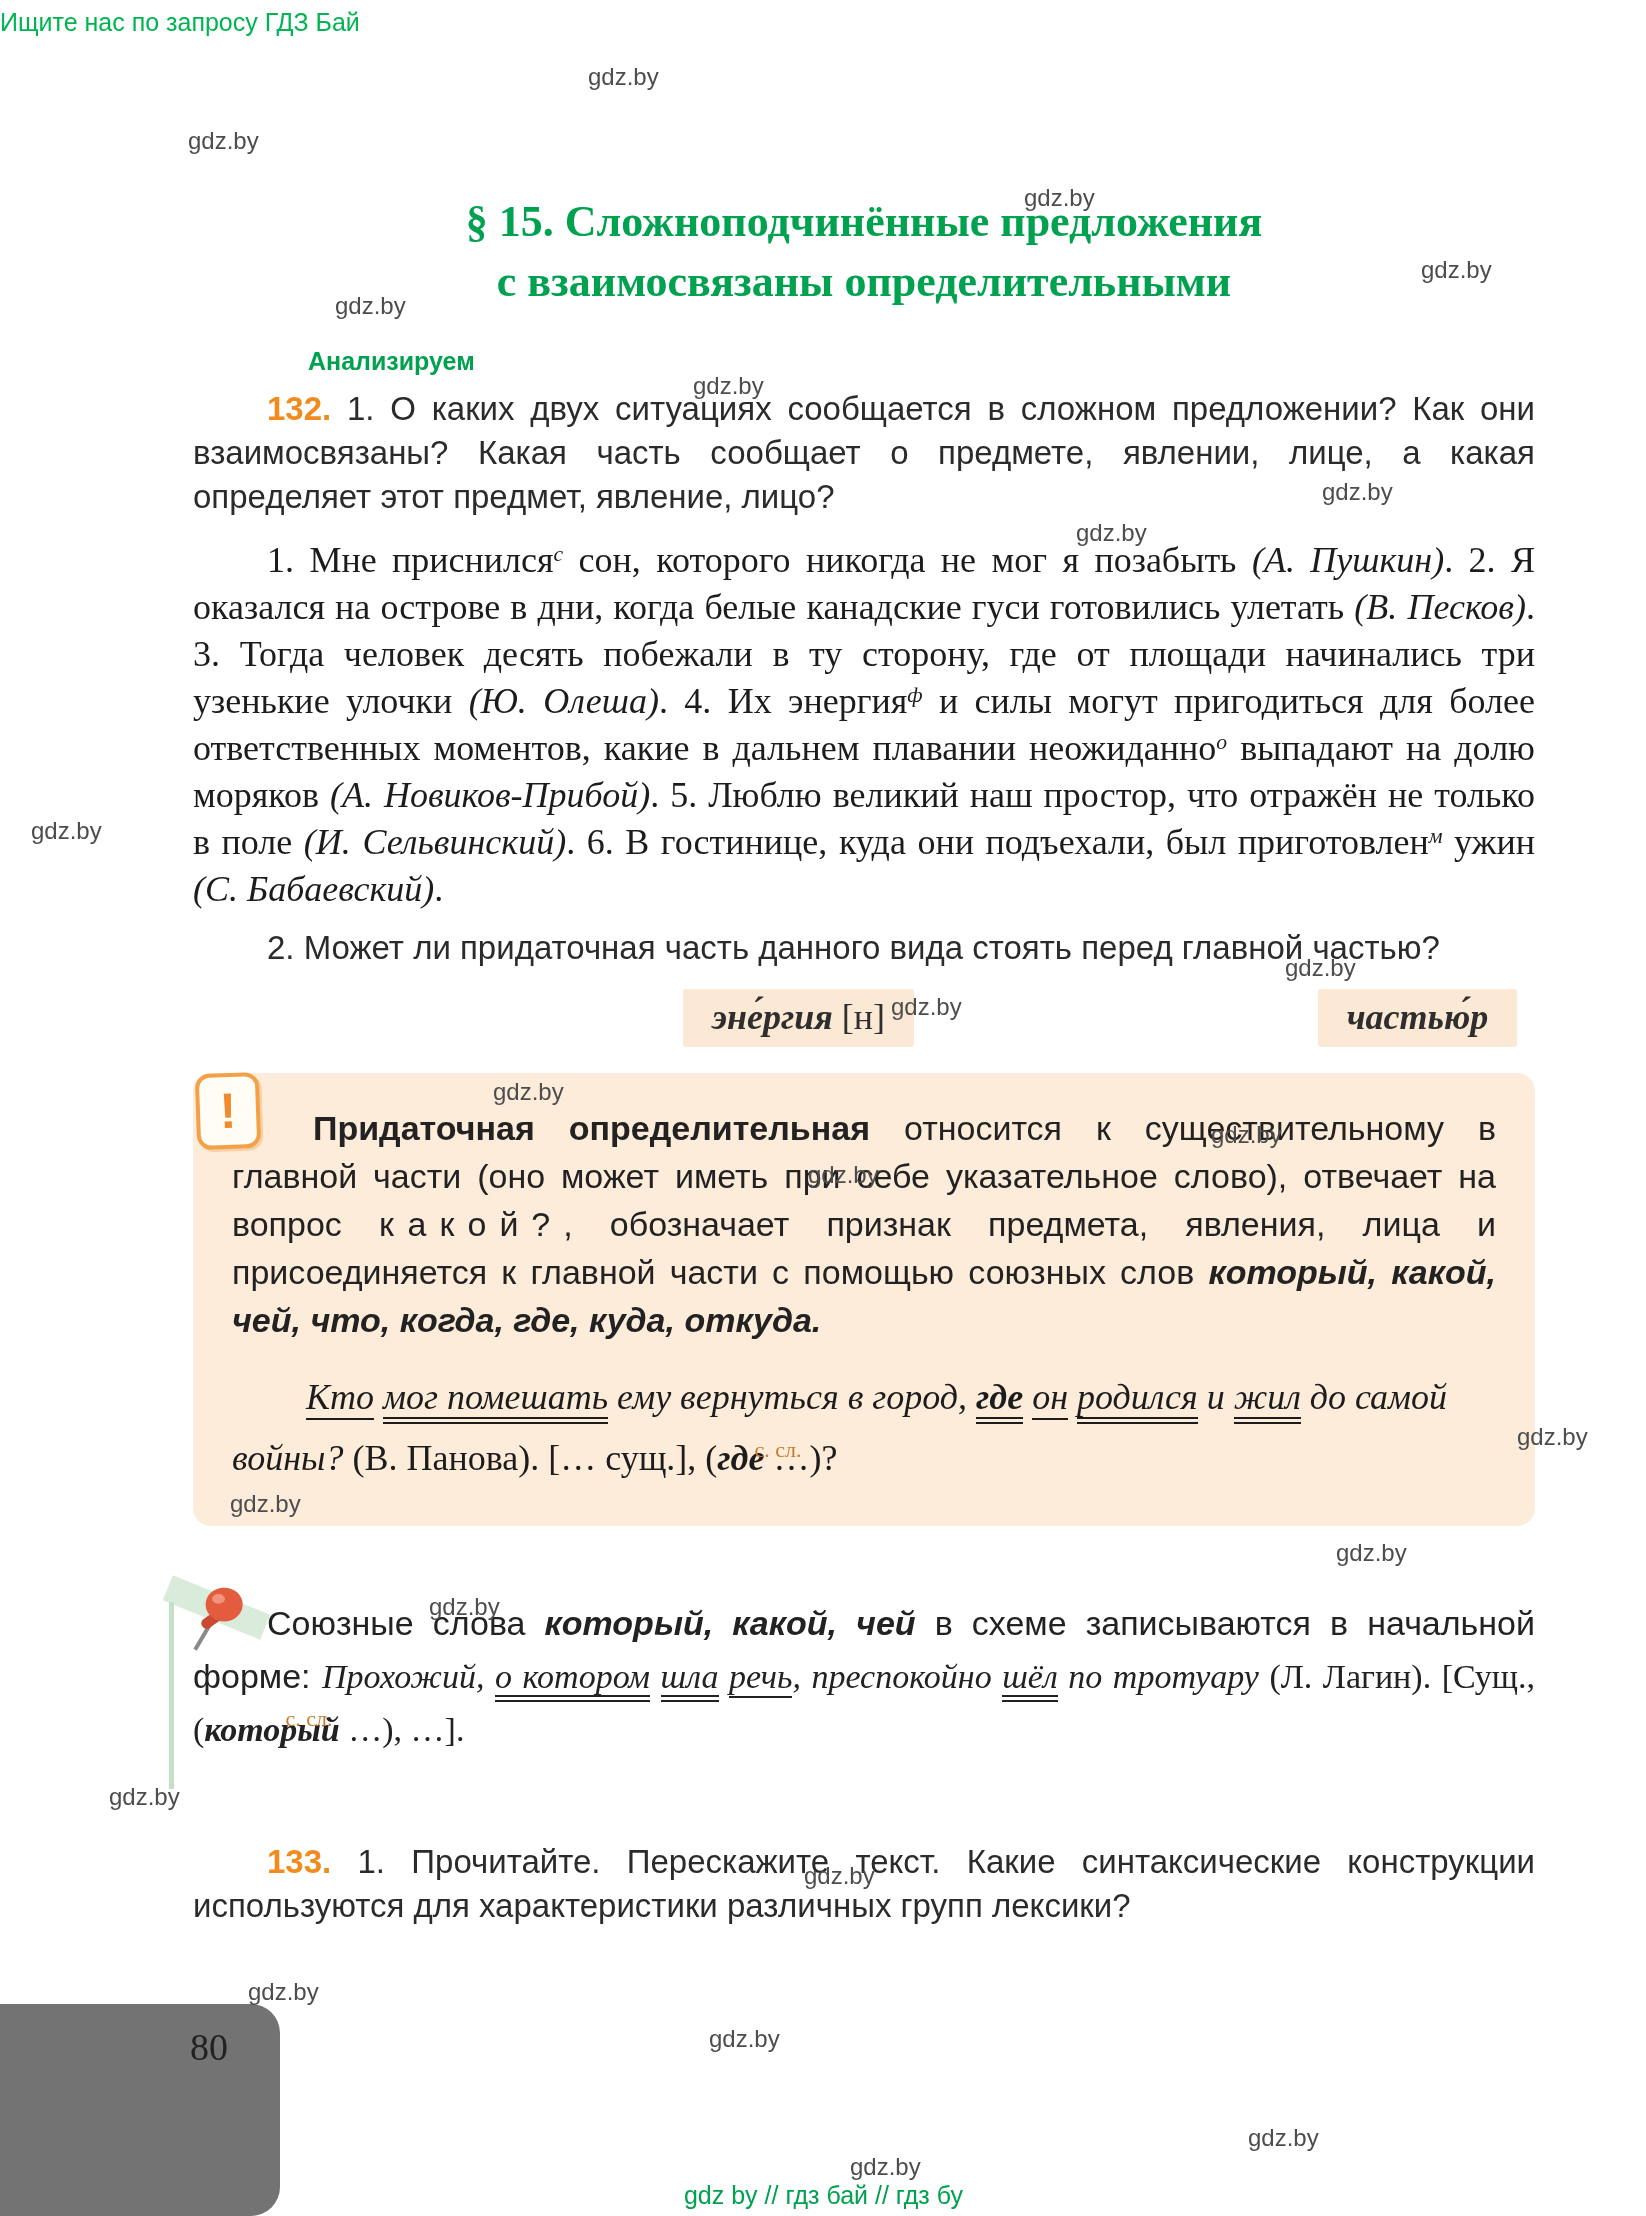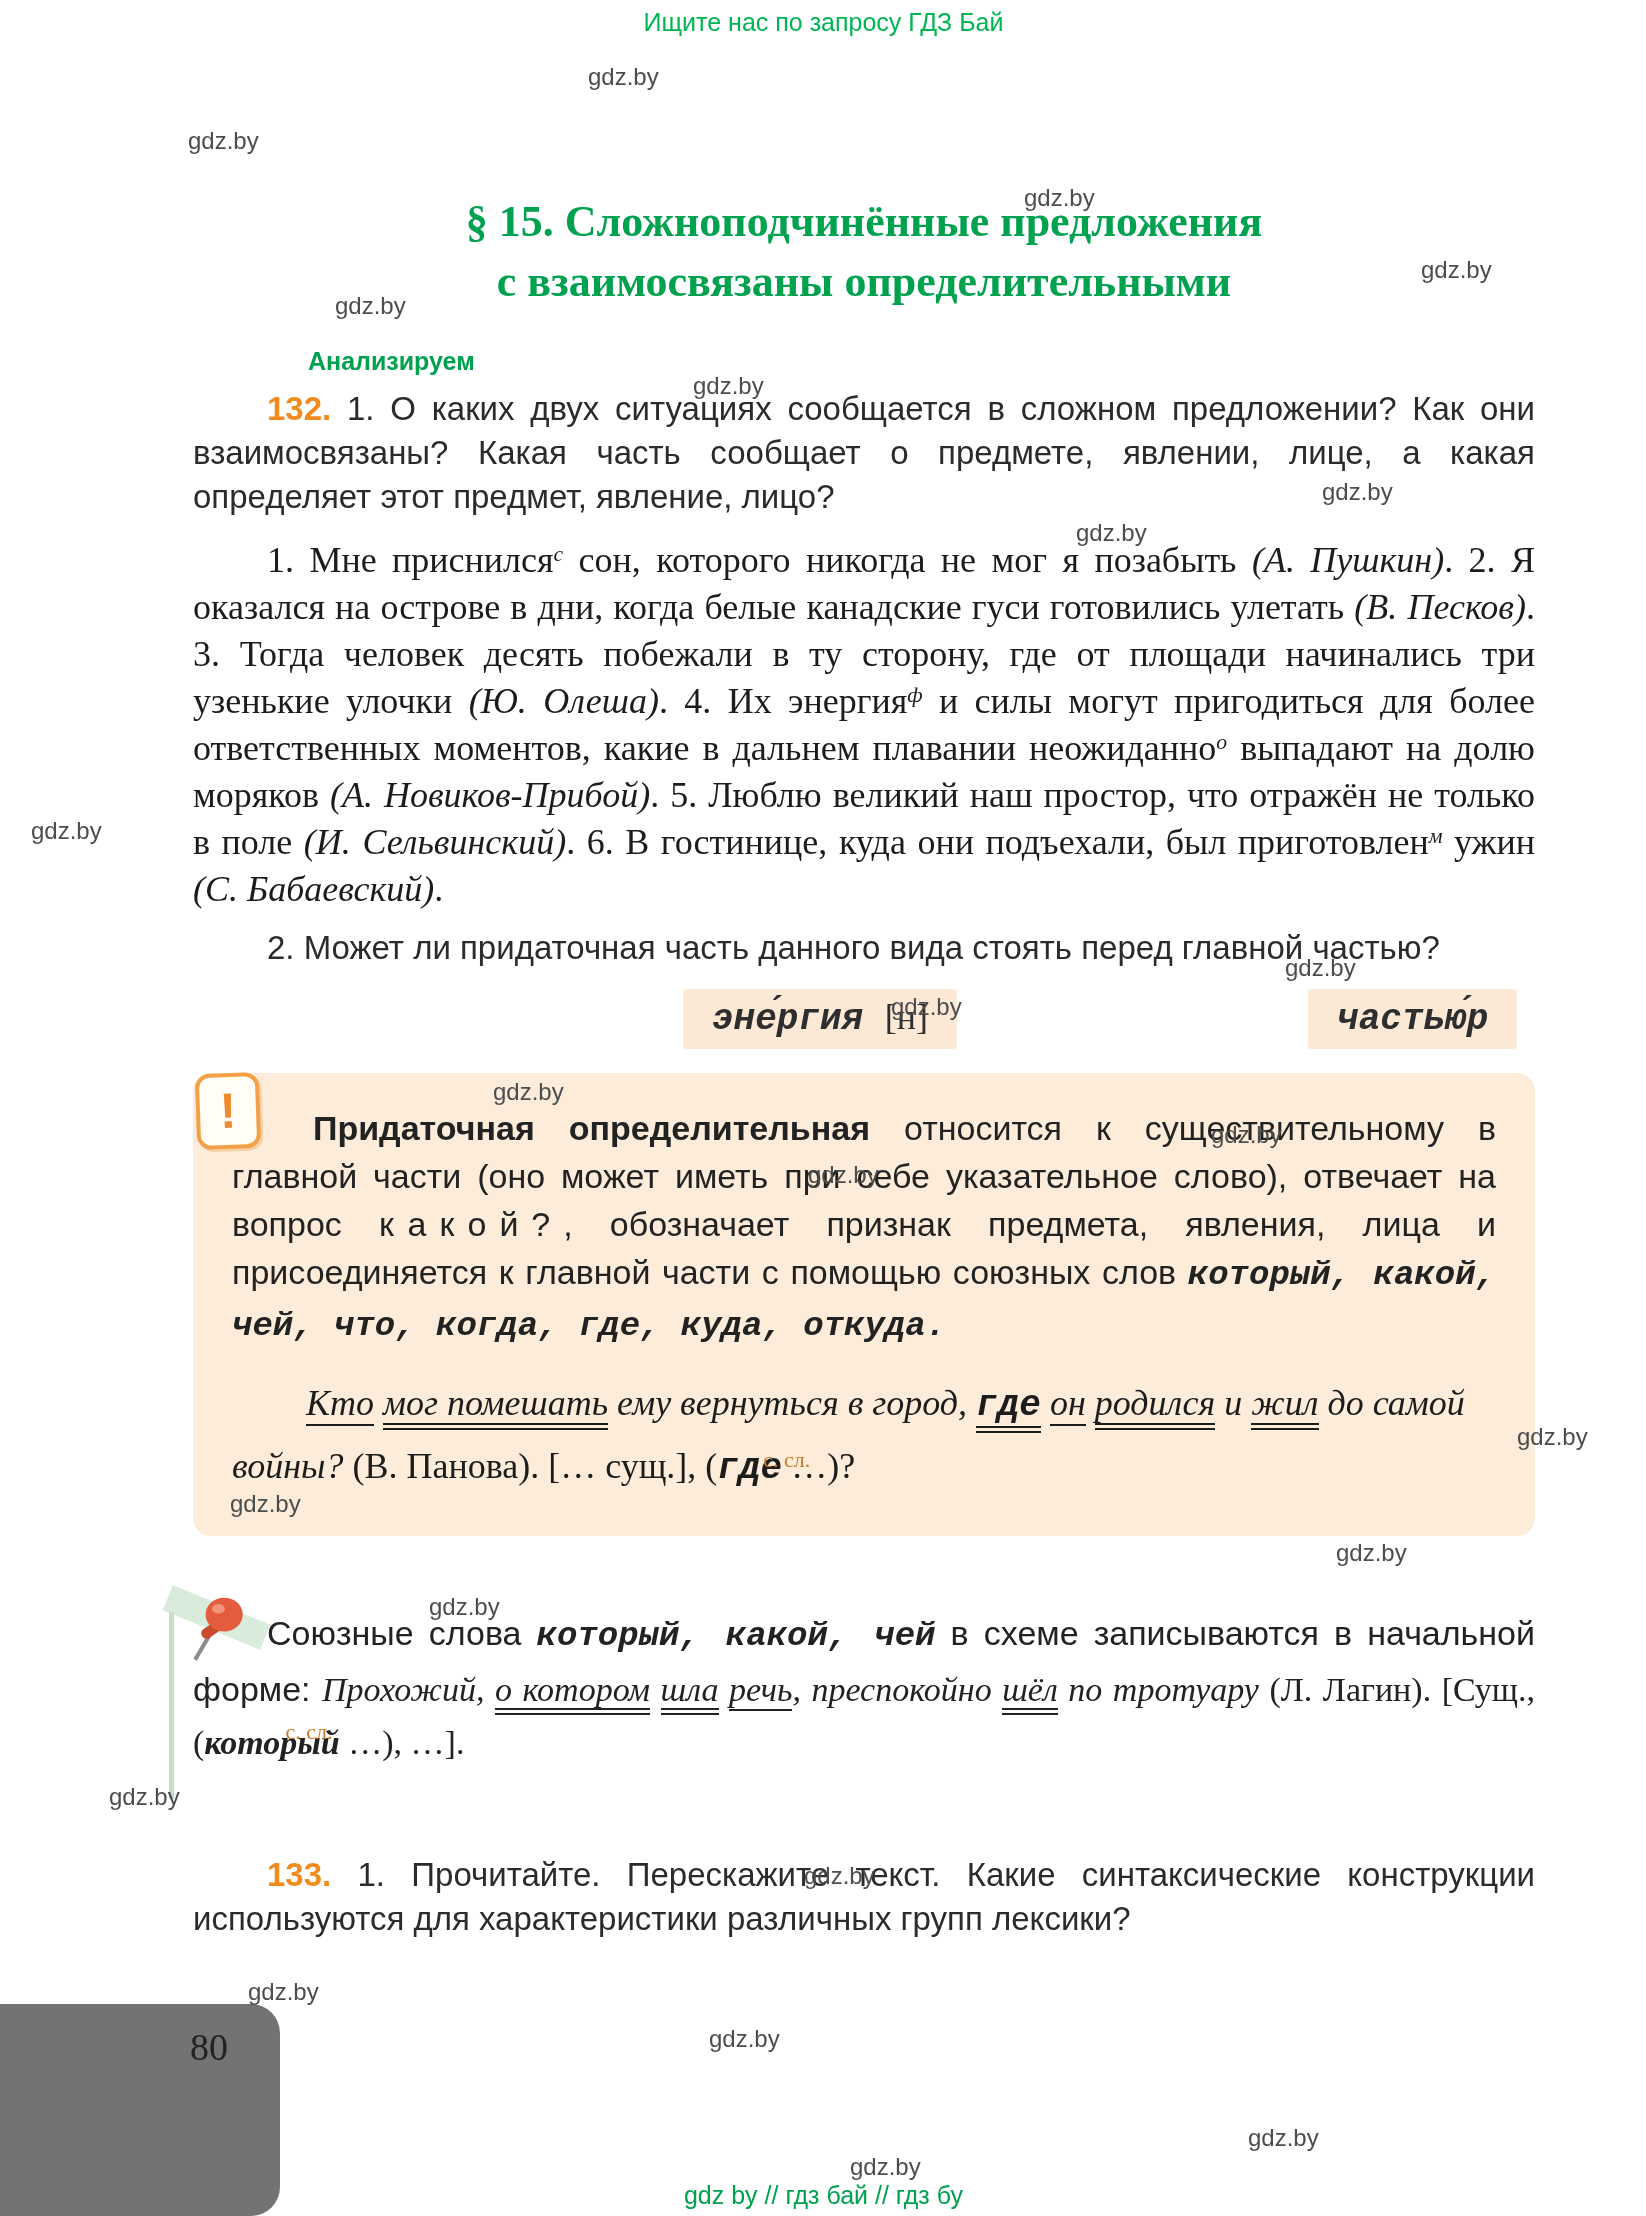--- a/index.html
+++ b/index.html
@@ -1,19 +1,19 @@
 <!DOCTYPE html>
 <html style="font-size:13px"><head>
 <meta charset="utf-8">
 <style>
   * { margin:0; padding:0; box-sizing:border-box; }
   html,body { background:#fff; }
   .page { width:1647px; height:2216px; position:relative; background:#ffffff; overflow:hidden;
           font-family:"Liberation Sans", sans-serif; color:#262626; }
-  .banner { position:absolute; top:8px; left:0; width:100%; text-align:center;
+  .banner { position:absolute; top:8px; left:0; width:100%; 
             color:#00b551; font-size:25px; z-index:6; }
   .footer { position:absolute; bottom:6.4px; left:0; width:100%; text-align:center;
             color:#00a14f; font-size:25px; z-index:6; }
   .wm { position:absolute; color:#4d4d4d; font-size:24px; white-space:nowrap; z-index:5; }
 
   .content { position:absolute; left:193px; top:0; width:1342px; z-index:2; }
 
   .title { margin-top:192px; text-align:center; font-family:"Liberation Serif", serif;
            font-weight:bold; color:#00a14f; font-size:44px; line-height:60px; }
   .analyze { margin-top:35px; margin-left:115px; color:#00a14f; font-weight:bold; font-size:25px; }
@@ -55,21 +55,21 @@
   .ex133 { margin-top:84px; }
 
   .pagenum-block { position:absolute; left:0; top:2004px; width:280px; height:212px;
                    background:#737373; border-radius:0 29px 29px 0; z-index:1; }
   .pagenum { font-family:"Liberation Serif", serif; font-size:38px; color:#222;
              text-align:right; padding:21px 52px 0 0; }
 
   
   .i { font-style:italic; }
   .b { font-weight:bold; }
-  .bi { font-weight:bold; font-style:italic;font-family:Liberation Mono, monospace; }
+  .bi { font-weight:bold; font-style:italic; }
   .ser { font-family:Liberation Serif, serif; }
   .sup { font-size:0.6em; line-height:0; position:relative; top:-0.5em; font-style:italic; }
   .sp { letter-spacing:0.38em; }
   .u1 { border-bottom:2.4px solid currentColor; padding-bottom:0.8px; }
   .u2 { border-bottom:7.3px double currentColor; }
   .topnote { position:relative; }
   .topnote::before { content:attr(data-top); position:absolute; top:-0.85em; left:50%;
                      transform:translateX(-50%); font-size:22px; color:#c87a2a;
                      font-style:normal; font-weight:normal; letter-spacing:normal;
                      font-family:"Liberation Serif", serif; white-space:nowrap; }

